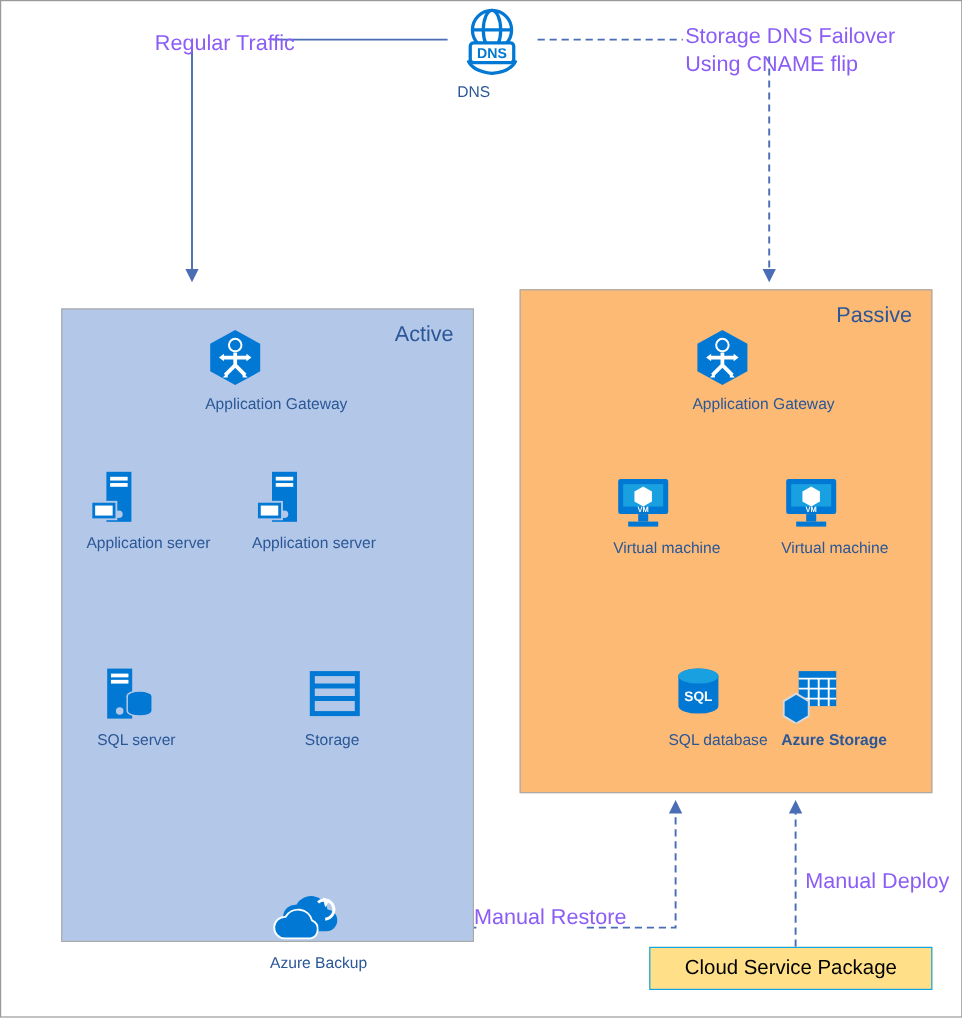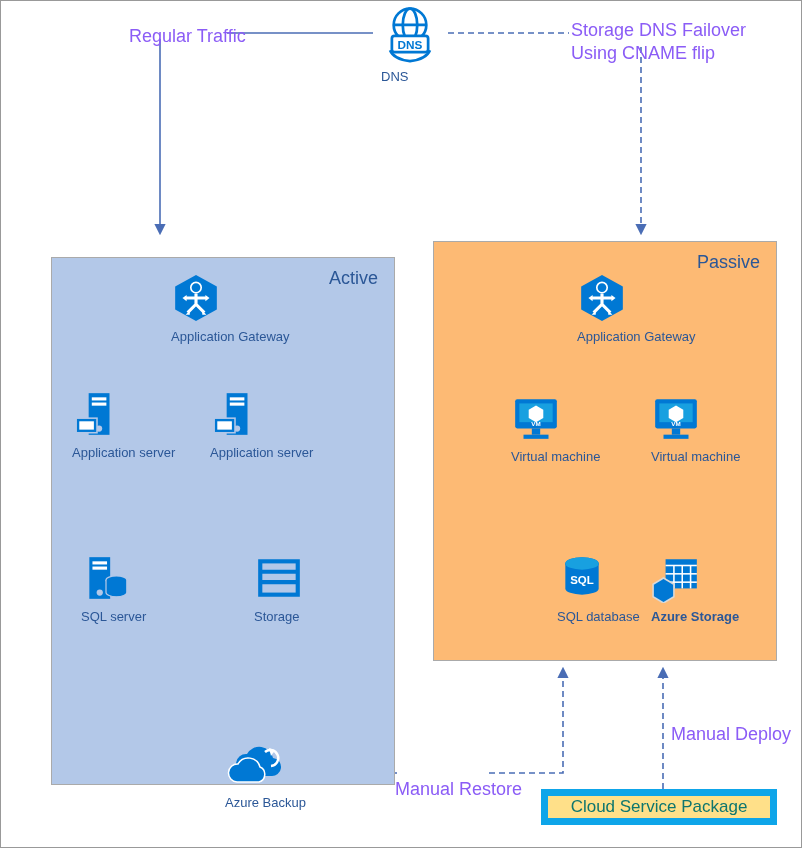--- a/index.html
+++ b/index.html
@@ -52,23 +52,23 @@
     width: 50px;
     height: 50px;
     display: flex;
     align-items: center;
     justify-content: center;
   }
   .node .icon svg { width: 100%; height: 100%; }
   .cloud-pkg {
     position: absolute;
     background: #ffe089;
-    border: 7px solid #0ea5e9;
+    border: 1px solid #0ea5e9;
     font-size: 17px;
-    color: #0f766e;
+    color: #000000;
     display: flex;
     align-items: center;
     justify-content: center;
   }
   svg.lines {
     position: absolute;
     left: 0; top: 0;
     width: 802px; height: 848px;
     pointer-events: none;
   }
@@ -115,21 +115,21 @@
       </svg>
     </div>
     <span>DNS</span>
   </div>
 
   <span class="label" style="left:128px; top:24px;">Regular Traffic</span>
   <div class="label" style="left:570px; top:18px; text-align:left;">
     <div>Storage DNS Failover</div>
     <div>Using CNAME flip</div>
   </div>
-  <span class="label" style="left:394px; top:777px;">Manual Restore</span>
+  <span class="label" style="left:394px; top:752px;">Manual Restore</span>
   <span class="label" style="left:670px; top:722px;">Manual Deploy</span>
 
   <div class="region active" style="left:26px; top:256px; width:344px; height:528px;margin-left:24px;">
     <span class="region-title">Active</span>
   </div>
 
   <div class="region passive" style="left:432px; top:240px; width:344px; height:420px;">
     <span class="region-title">Passive</span>
   </div>
 

